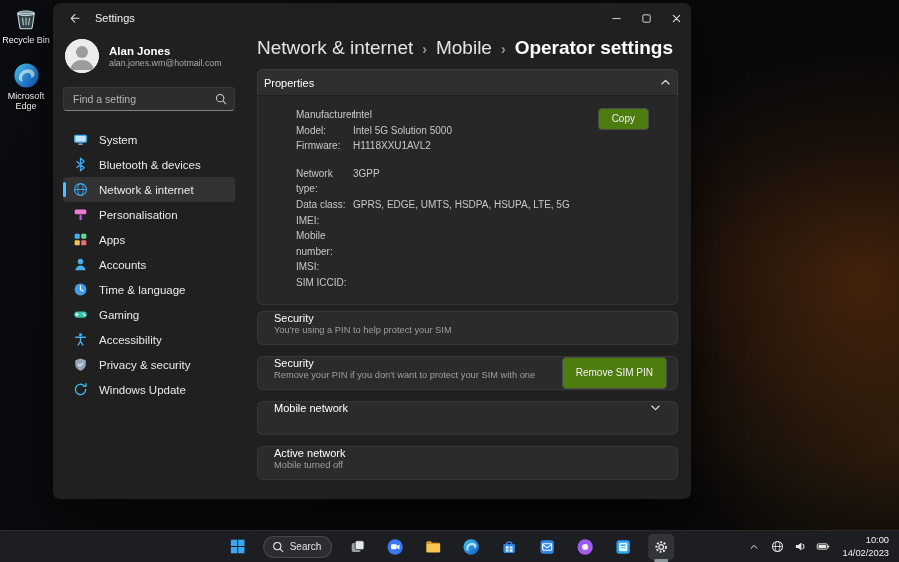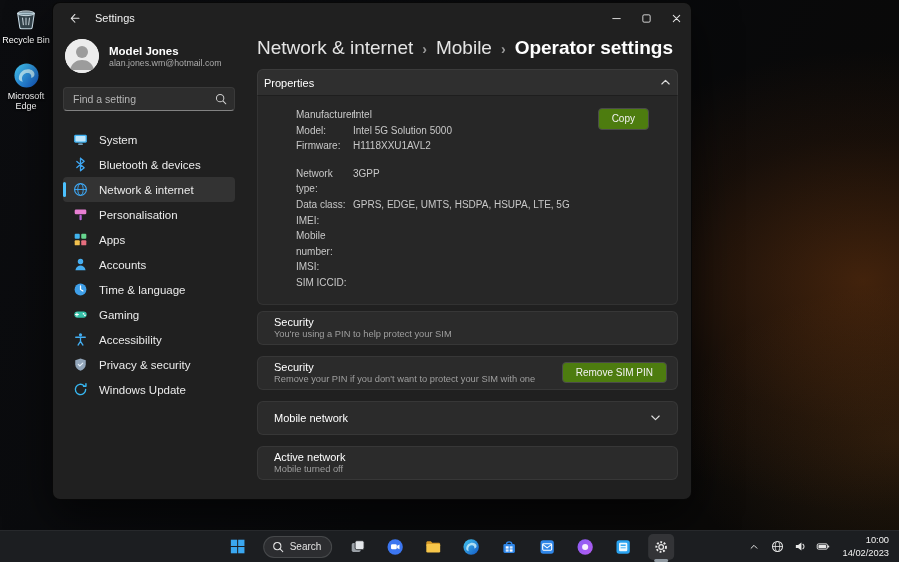--- a/index.html
+++ b/index.html
@@ -60,21 +60,21 @@
   .exp-head .t{font-size:11px;color:#fff}
   .exp-body{position:relative;background:#272727;border:1px solid rgba(255,255,255,.05);border-top:none;
     border-radius:0 0 6px 6px;padding:11px 16px 13px 38px}
   .prow{display:flex;line-height:15.6px;font-size:10px;color:#c8c8c8}
   .prow .plabel{width:57px;flex:none}
   .prow.gap{margin-top:12px}
   .btn{background:#4d7c0f;border:1px solid #4a4a4a;border-radius:4px;color:#f2f2f2;
     font-size:10px;font-family:inherit;padding:3px 13px;line-height:1.35;cursor:default}
   .copybtn{position:absolute;top:12px;right:28px}
 
-  .row-card{height:34px;display:flex;align-items:center;padding:0 10px 0 16px;margin-top:11px}
+  .row-card{height:34px;display:flex;padding:0 10px 0 16px;margin-top:11px}
   .row-card.first{margin-top:6px}
   .rc-text{display:flex;flex-direction:column;gap:1px}
   .rc-title{font-size:11px;color:#fff}
   .rc-sub{font-size:9.3px;color:#9f9f9f}
   .rc-btn{margin-left:auto}
   .chev-right{margin-left:auto;padding-right:6px}
 
   .links{margin-top:22px;display:flex;flex-direction:row;gap:6px;padding-left:4px}
   .linkrow{display:flex;align-items:center;gap:8px;height:16px}
   .linkrow .ltxt{font-size:10px;color:#7db8f0}
@@ -165,21 +165,21 @@
     <aside class="sidebar">
       <div class="profile">
         <span class="avatar">
           <svg width="34" height="34" viewBox="0 0 34 34">
             <circle cx="17" cy="17" r="17" fill="#ececec"></circle>
             <circle cx="17" cy="13" r="6" fill="#9c9c9c"></circle>
             <path d="M5 31c1.5-7 6.5-10 12-10s10.5 3 12 10z" fill="#9c9c9c"></path>
           </svg>
         </span>
         <div>
-          <div class="pname">Model Jones</div>
+          <div class="pname">Alan Jones</div>
           <div class="pemail">alan.jones.wm@hotmail.com</div>
         </div>
       </div>
 
       <div class="searchbox">
         <input type="text" placeholder="Find a setting" style="">
         <span class="mag">
           <svg width="12" height="12" viewBox="0 0 14 14">
               <circle cx="6" cy="6" r="4.3" fill="none" stroke="#cfcfcf" stroke-width="1.2"></circle>
               <path d="M9.3 9.3L12.6 12.6" stroke="#cfcfcf" stroke-width="1.2" stroke-linecap="round"></path>

